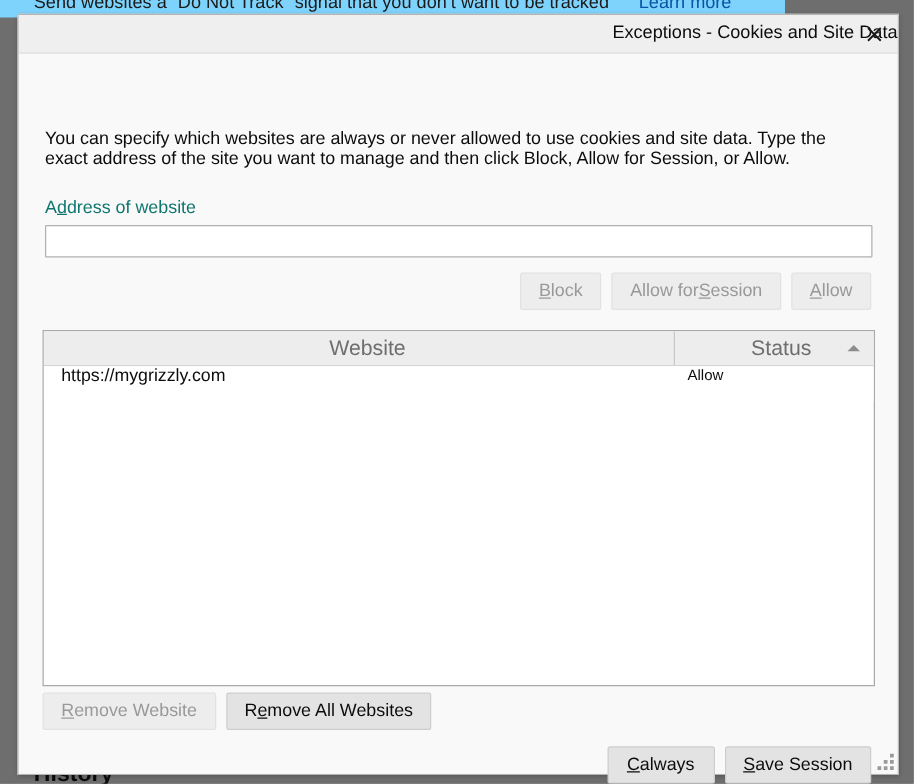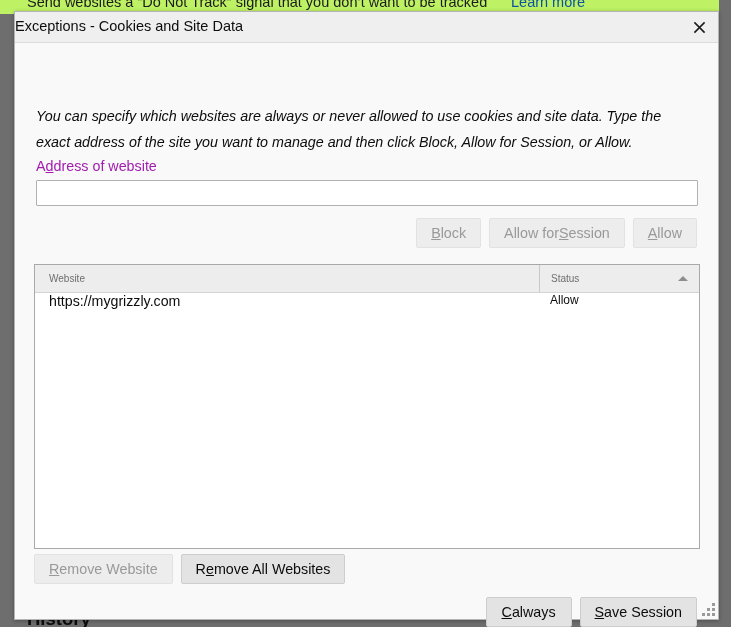--- a/index.html
+++ b/index.html
@@ -18,24 +18,24 @@
   
   #bg-page {
     position: absolute;
     left: 0; top: 0;
     width: 731px; height: 627px;
     background: #6e6e6e;
   }
   #bg-strip {
     position: absolute;
     left: 0; top: 0;
-    width: 719px;
+    width: 628px;
     height: 14px;
     overflow: hidden;
-    background: #bef264;
+    background: #7dd3fc;
   }
   #bg-dnt-text {
     position: absolute;
     left: 27px;
     top: -6px;
     font-size: 14.5px;
     color: #1b1b1b;
     white-space: nowrap;
   }
   #bg-learnmore {
@@ -72,21 +72,21 @@
     position: relative;
     height: 31px;
     background: #efefef;
     border-bottom: 1px solid #dcdcdc;
     box-sizing: border-box;
   }
   #titlebar-title {
     position: absolute;
     left: 0; right: 0;
     top: 6px;
-    text-align: left;
+    text-align: right;
     font-size: 14.5px;
     color: #0c0c0d;
     white-space: nowrap;
   }
   #close-button {
     position: absolute;
     right: 0px; top: 0px;
     width: 38px; height: 30px;
     display: flex;
     align-items: center;
@@ -101,32 +101,31 @@
     background: #f9f9fa;
   }
 
   
   #description {
     position: absolute;
     left: 21px;
     top: 60px;
     width: 662px;
     font-size: 14.3px;
-    line-height: 26px;
-    color: #0c0c0d;
-    font-style: italic;
+    line-height: 16px;
+    color: #0c0c0d;
   }
 
   
   #address-label {
     position: absolute;
     left: 21px;
     top: 115px;
     font-size: 14.3px;
-    color: #a21caf;
+    color: #0f766e;
   }
   #address-label .acc { text-decoration: underline; }
   #address-input {
     position: absolute;
     left: 21px;
     top: 137px;
     width: 662px;
     height: 26px;
     box-sizing: border-box;
     border: 1px solid #b1b1b1;
@@ -187,25 +186,26 @@
     display: flex;
     height: 28px;
     background: #ededed;
     border-bottom: 1px solid #d4d4d4;
     box-sizing: border-box;
   }
   .col-head {
     position: relative;
     display: flex;
     align-items: center;
-    font-size: 10px;
+    font-size: 17px;
     color: #6e6e6e;
     box-sizing: border-box;
     padding-left: 14px;
     cursor: default;
+    justify-content: center;
   }
   .col-head.website { width: 504px; }
   .col-head.status  {
     width: 160px;
     border-left: 1px solid #c9c9c9;
     padding-left: 11px;
   }
   #sort-arrow {
     position: absolute;
     right: 11px;

